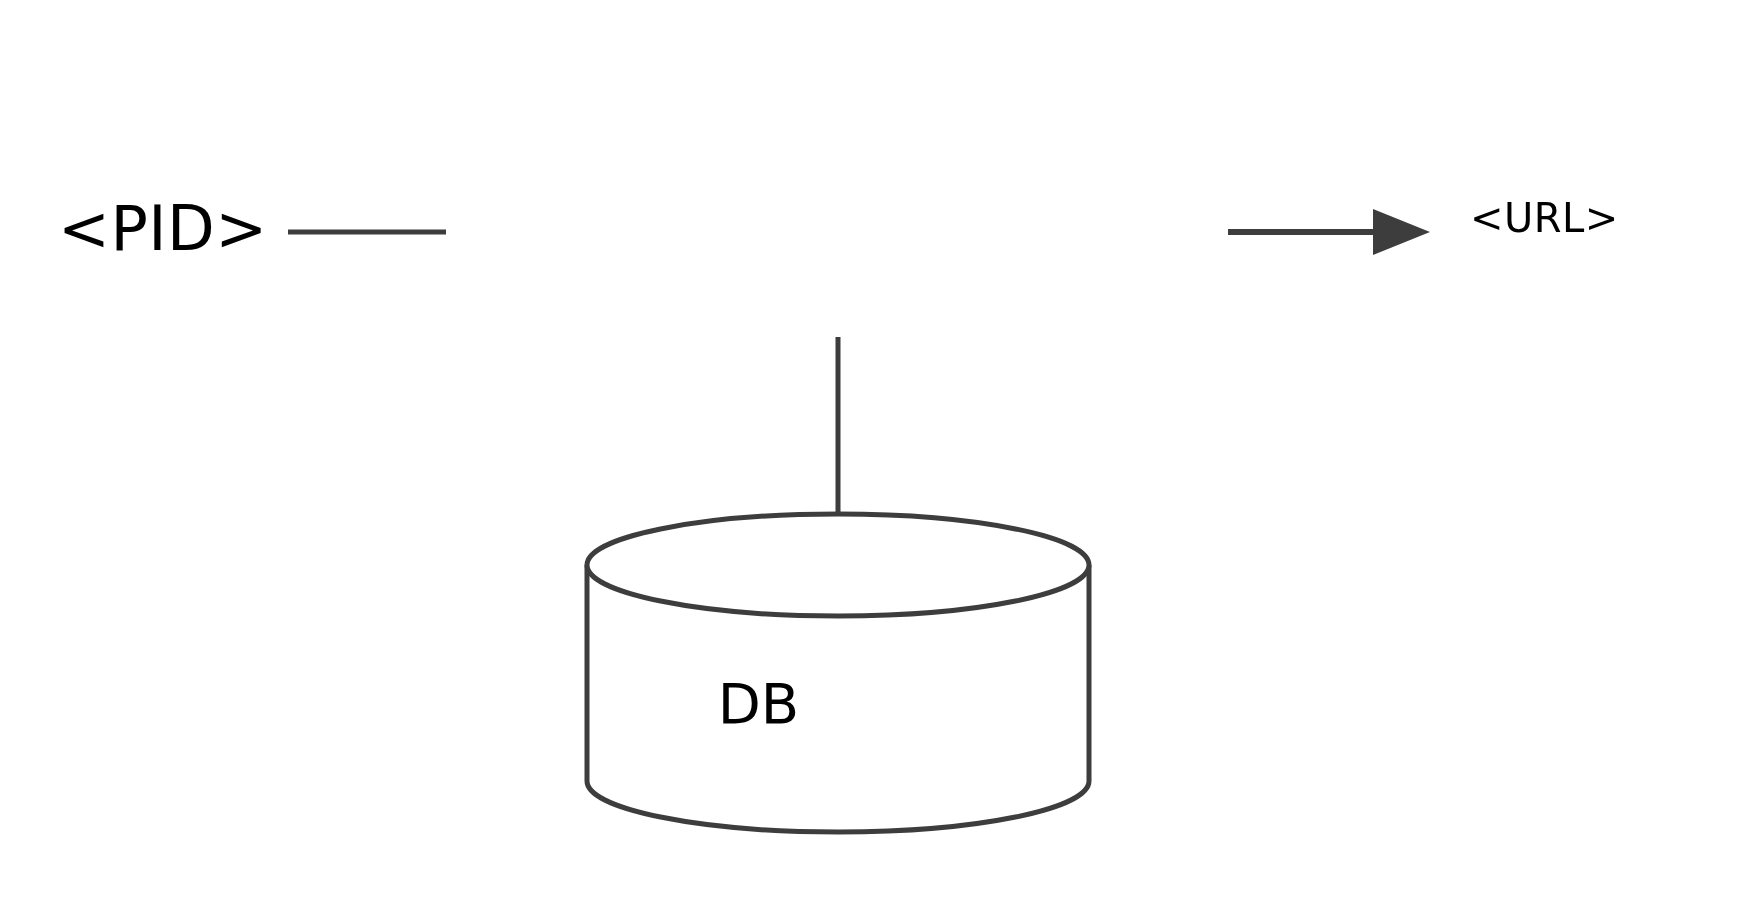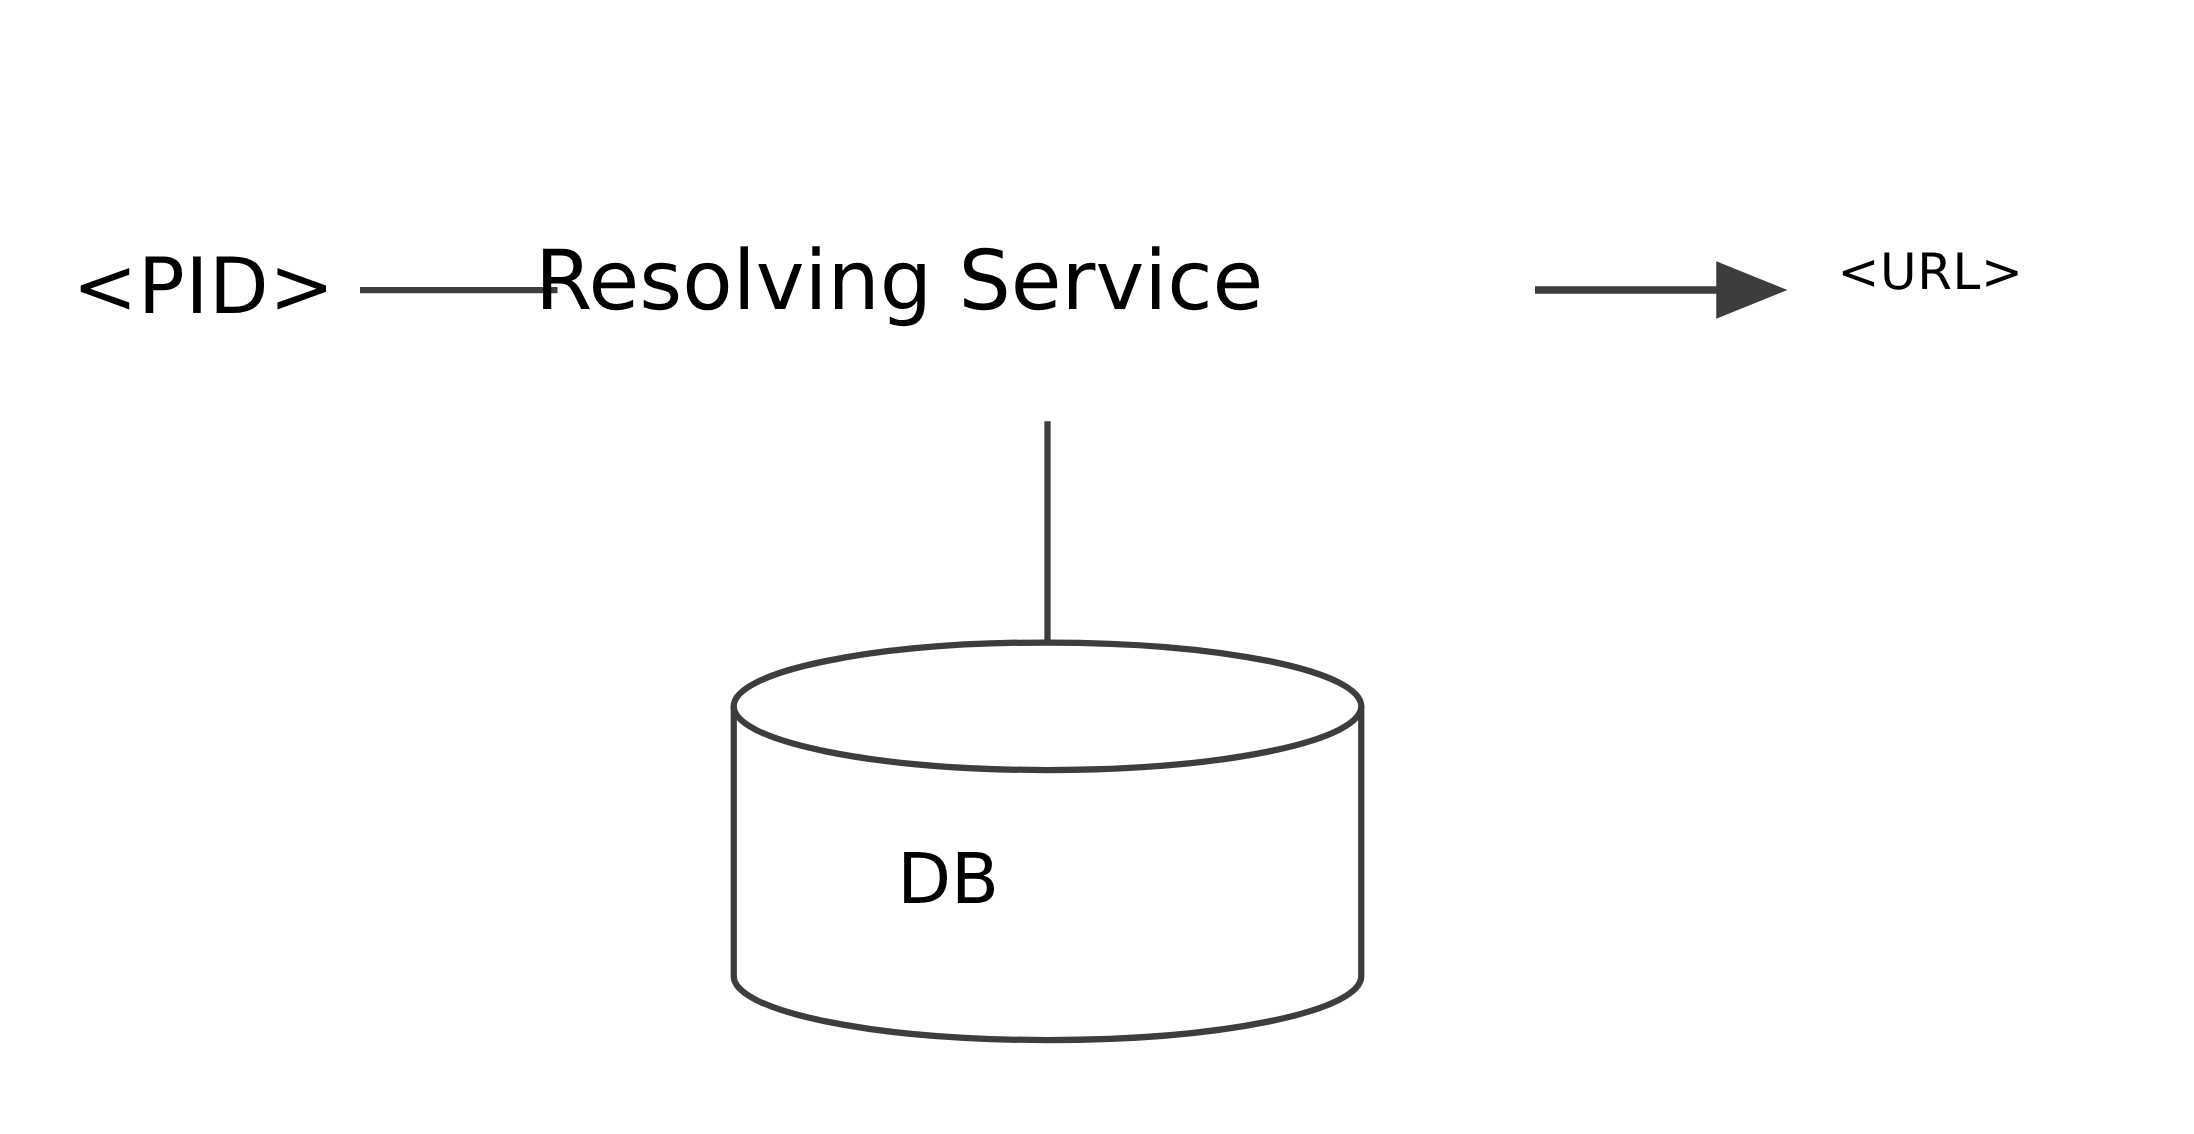--- a/index.html
+++ b/index.html
@@ -80,19 +80,18 @@
     <line x1="838" y1="337" x2="838" y2="516" stroke="#3d3d3d" stroke-width="5" stroke-linecap="butt"></line>
 
     
     <path d="M 587,565 L 587,781 A 251,51 0 0 0 1089,781 L 1089,565" fill="#ffffff" stroke="#3d3d3d" stroke-width="5" stroke-linejoin="round"></path>
     
     <ellipse cx="838" cy="565" rx="251" ry="51" fill="#ffffff" stroke="#3d3d3d" stroke-width="5"></ellipse>
   </svg>
 
   <div class="node-label" id="pid-label">&lt;PID&gt;</div>
 
-  <div class="node-label" id="service-label">Resolving Service</div>
 
   <div class="node-label" id="url-label">&lt;URL&gt;</div>
 
   <div class="node-label" id="db-label"><span>DB</span></div>
 
 </div>
 
 </body></html>

